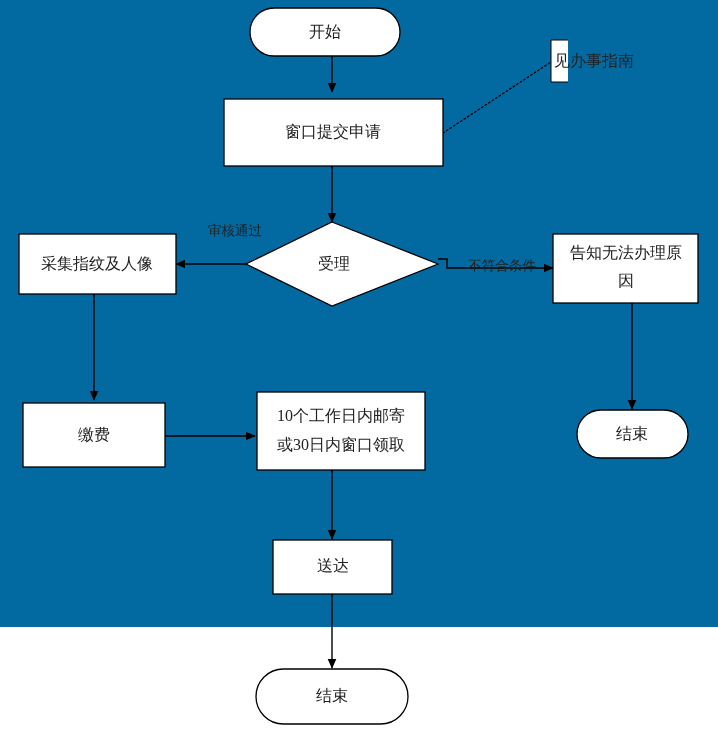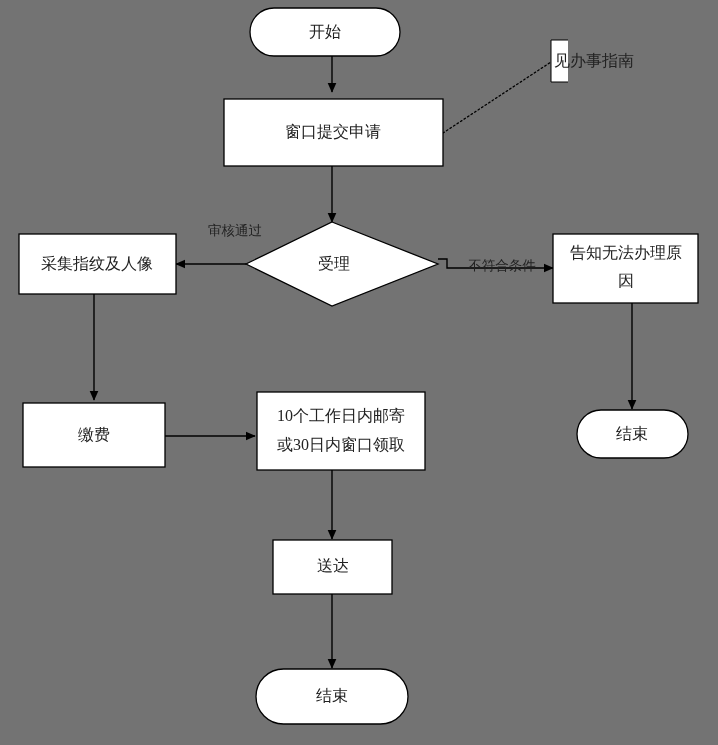--- a/index.html
+++ b/index.html
@@ -9,22 +9,22 @@
   }
   body {
     width: 718px;
     height: 745px;
     overflow: hidden;
     font-family: "Liberation Serif", "DejaVu Serif", serif;
   }
   #flow-root {
     position: relative;
     width: 718px;
-    height: 745px;
-    background: #737373;
+    height: 627px;
+    background: #0369a1;
   }
   svg.flow-canvas {
     position: absolute;
     top: 0;
     left: 0;
     width: 718px;
     height: 745px;
     display: block;
   }
   .node-shape {

